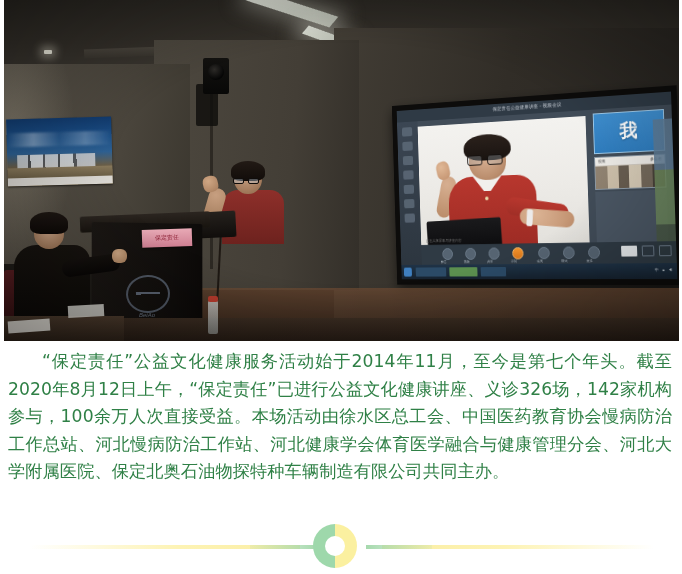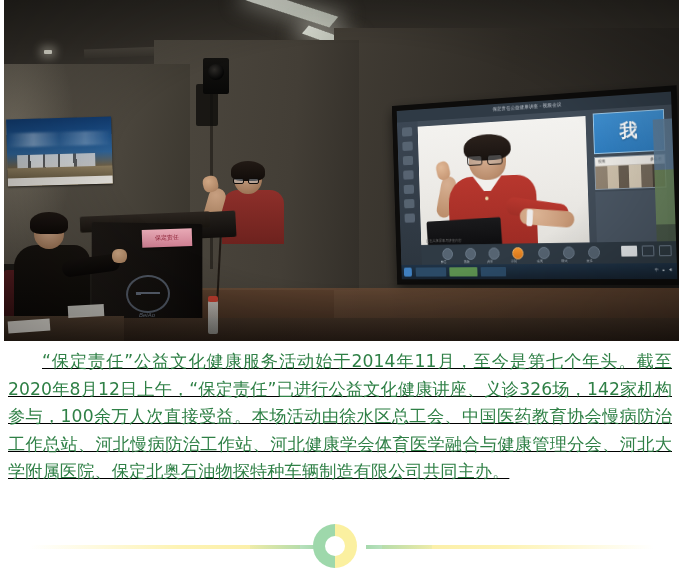--- a/index.html
+++ b/index.html
@@ -527,21 +527,20 @@
   }
 
   
   .article {
     position: absolute;
     left: 0px;
     top: 348px;
     width: 682px;
     padding: 0 10px 0 8px;
     box-sizing: border-box;
-    text-decoration: underline;
   }
   .article p {
     margin: 0;
     color: #2f8046;
     font-family: "DejaVu Sans", sans-serif;
     font-size: 17.2px;
     line-height: 27.5px;
     text-indent: 34px;
     text-align: justify;
     letter-spacing: .1px;

